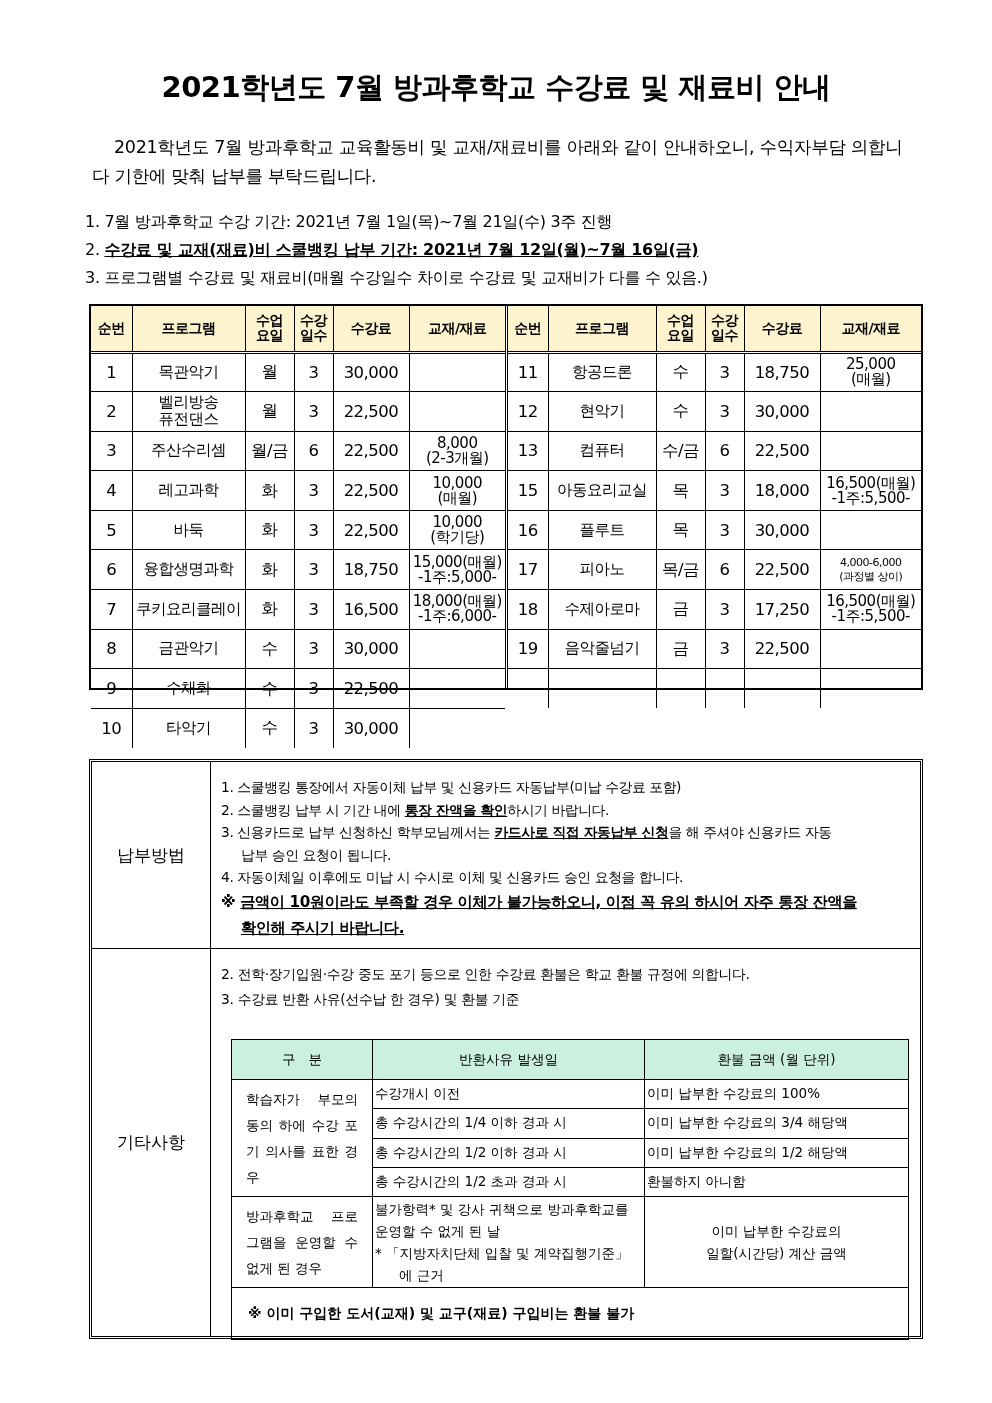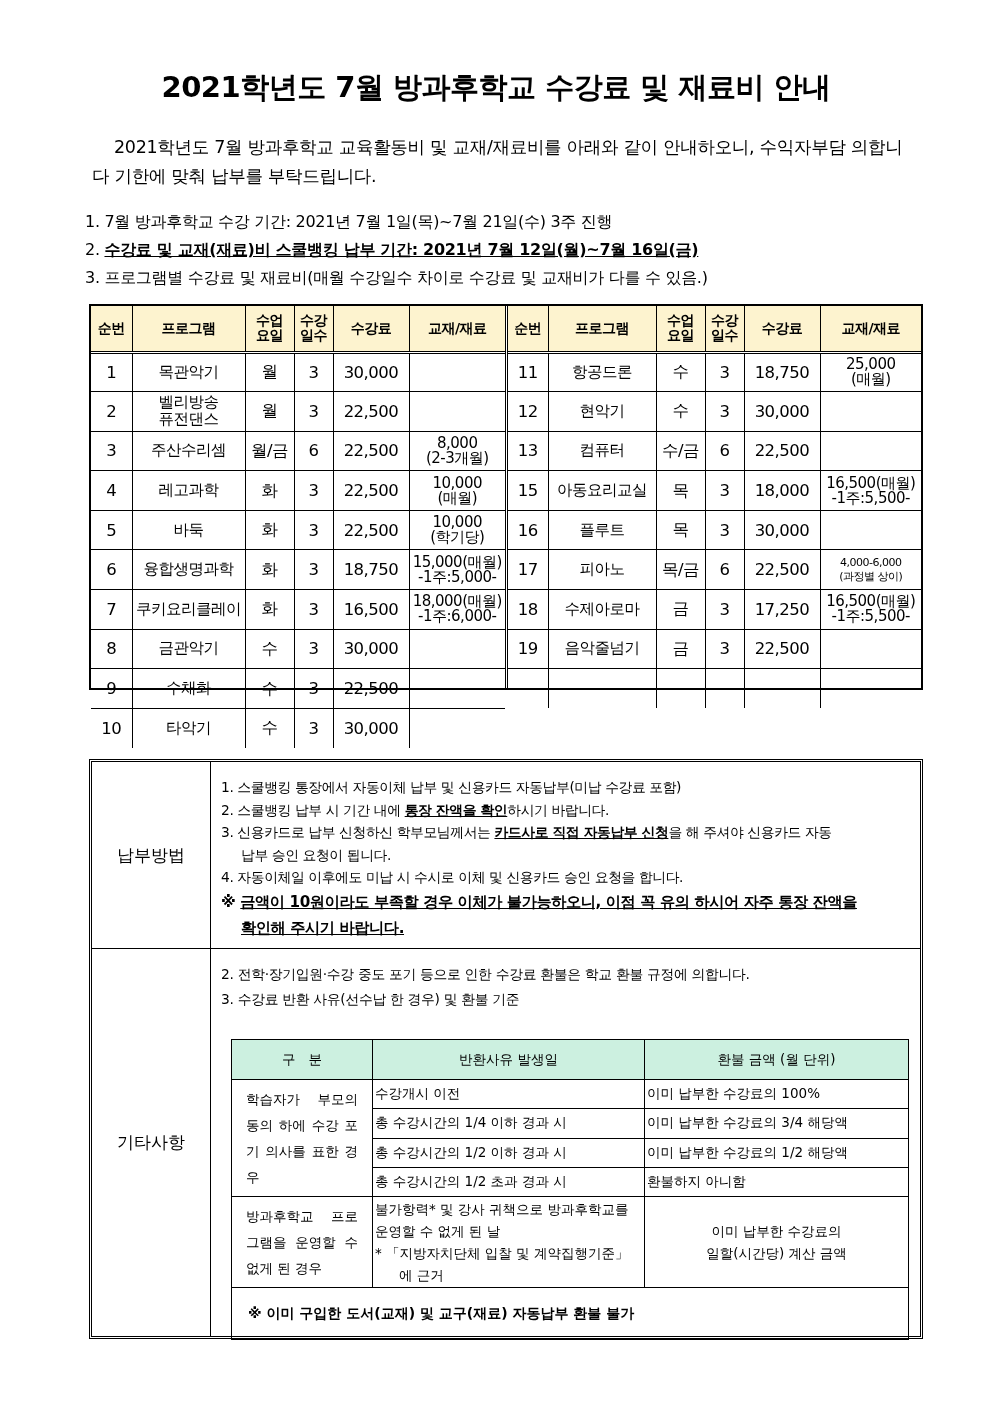--- a/index.html
+++ b/index.html
@@ -346,19 +346,19 @@
             <div>불가항력* 및 강사 귀책으로 방과후학교를 운영할 수 없게 된 날</div>
             <div>* 「지방자치단체 입찰 및 계약집행기준」</div>
             <div style="padding-left:24px">에 근거</div>
           </td>
           <td class="ctr">
             <div>이미 납부한 수강료의</div>
             <div>일할(시간당) 계산 금액</div>
           </td>
         </tr>
         <tr>
-          <td class="note" colspan="3">※ 이미 구입한 도서(교재) 및 교구(재료) 자동납부 환불 불가</td>
+          <td class="note" colspan="3">※ 이미 구입한 도서(교재) 및 교구(재료) 구입비는 환불 불가</td>
         </tr>
       </tbody>
         </table>
     </div>
   </div>
 </div>
 
 </body></html>

